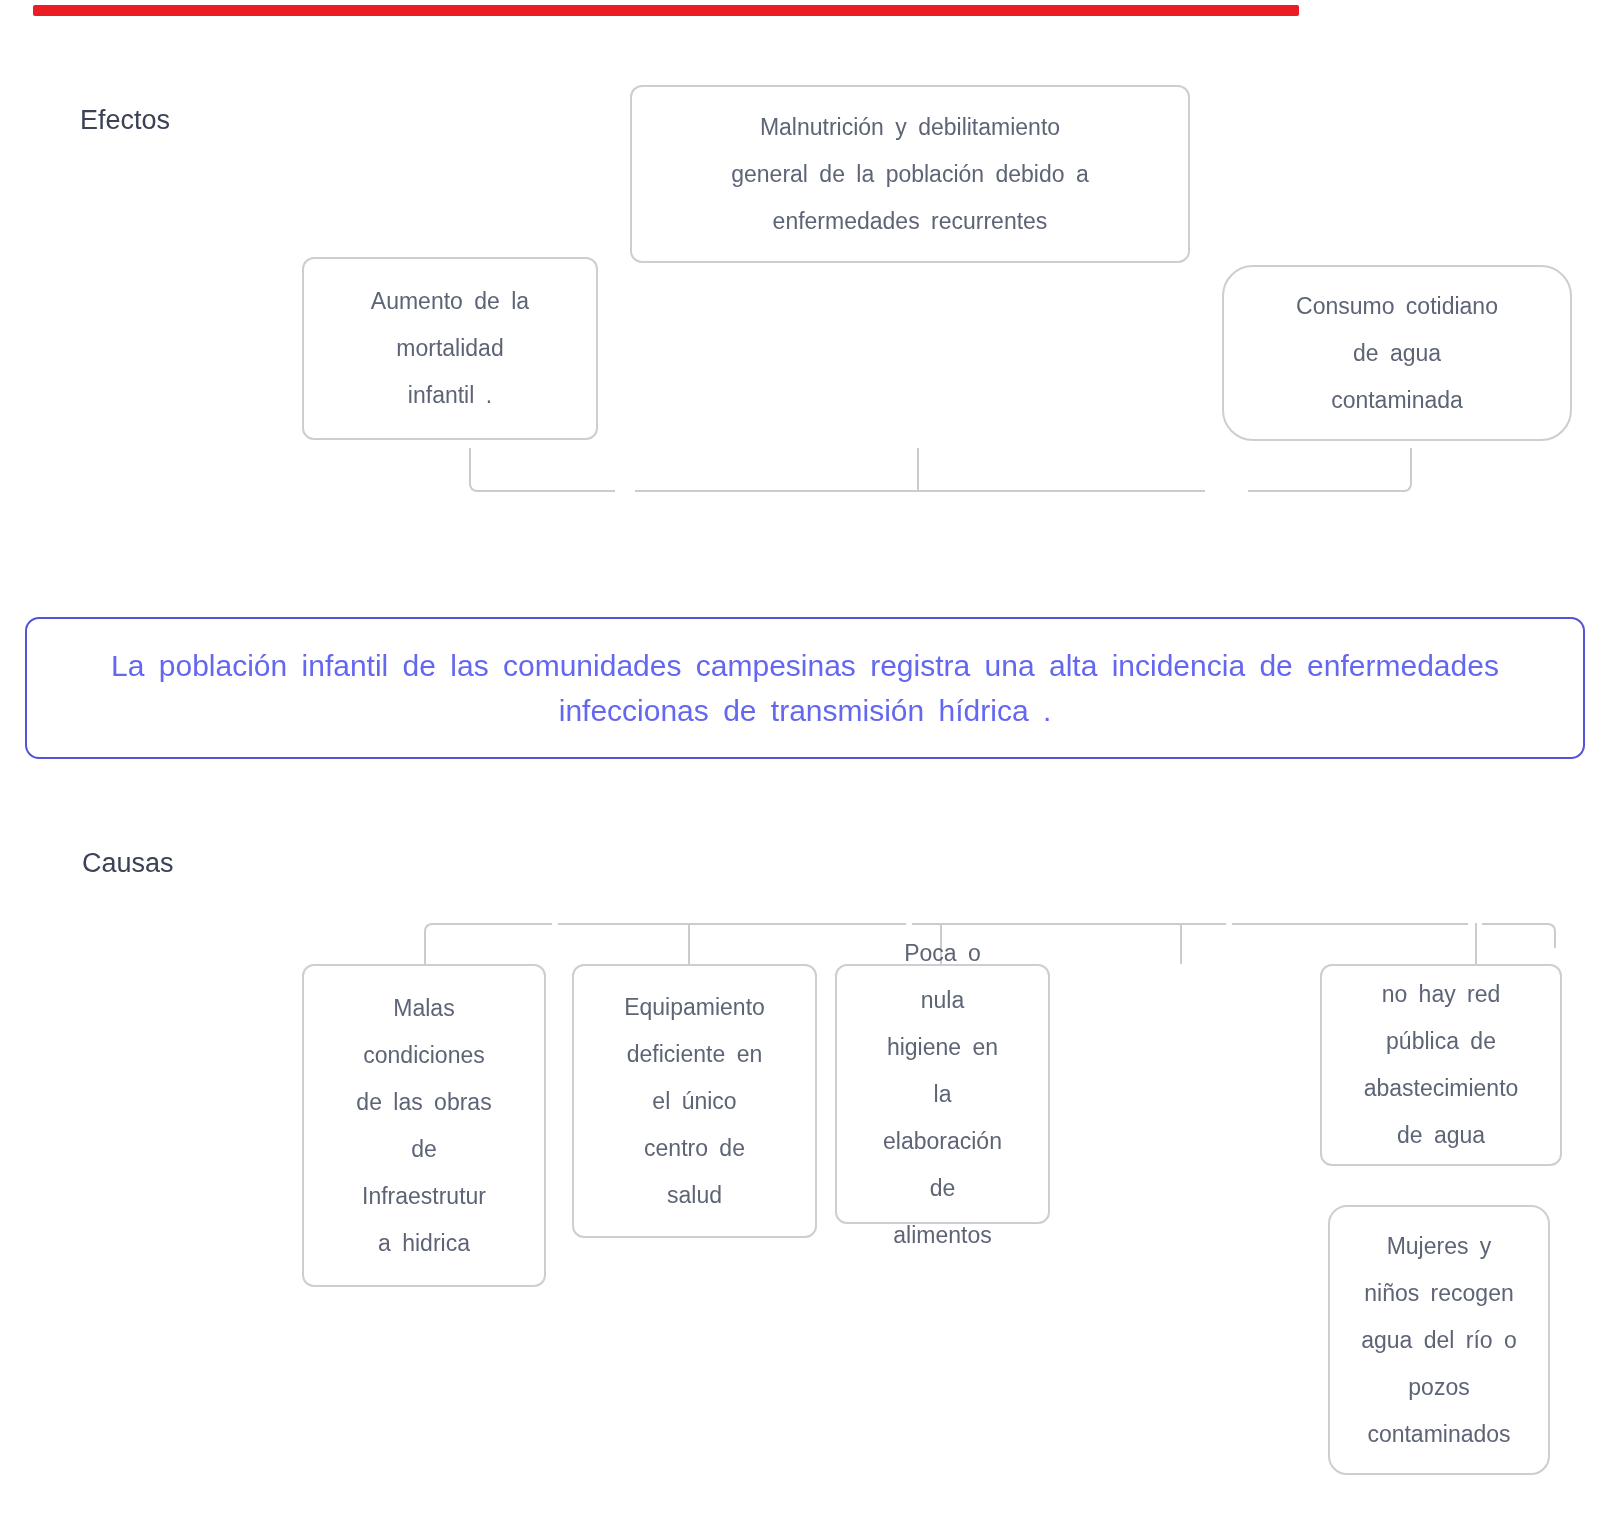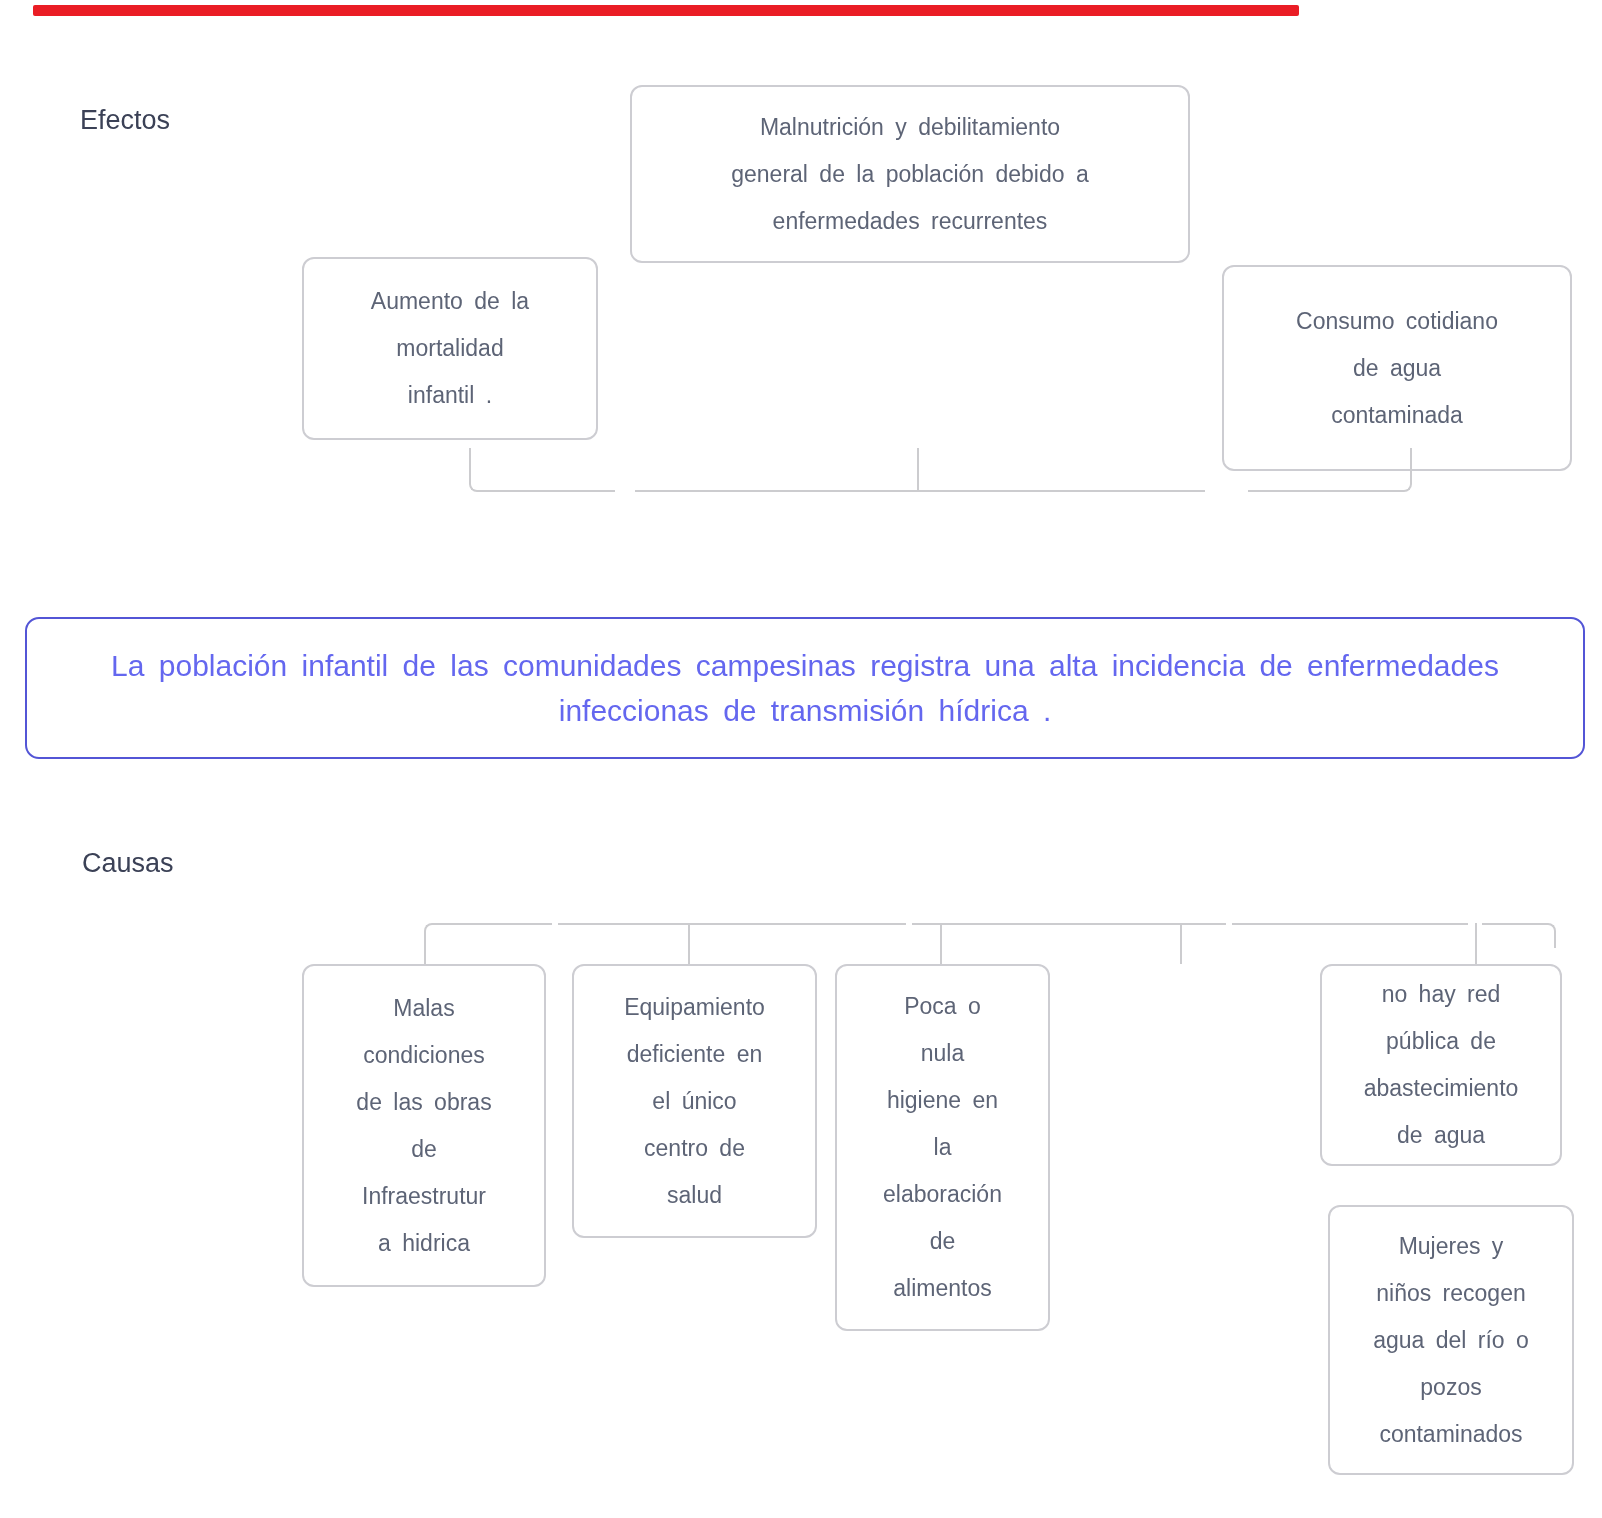--- a/index.html
+++ b/index.html
@@ -54,21 +54,21 @@
 enfermedades recurrentes</div>
   </div>
 
   <div class="node" style="left:302px;top:257px;width:296px;height:183px;">
     <div class="txt">Aumento de la
 mortalidad
 infantil .</div>
   </div>
 
 
-  <div class="node" style="left:1222px;top:265px;width:350px;height:206px;">
+  <div class="node" style="left:1222px;top:265px;width:350px;height:176px;border-radius:31px;">
     <div class="txt">Consumo cotidiano
 de agua
 contaminada</div>
   </div>
 
   <div class="conn bracket-bl" style="left:469px;top:448px;width:146px;height:44px;"></div>
   <div class="conn vline" style="left:917px;top:448px;height:42px;"></div>
   <div class="conn hline" style="left:635px;top:490px;width:570px;"></div>
   <div class="conn bracket-br" style="left:1248px;top:448px;width:164px;height:44px;"></div>
 
@@ -99,39 +99,39 @@
   </div>
 
   <div class="node" style="left:572px;top:964px;width:245px;height:274px;">
     <div class="txt">Equipamiento
 deficiente en
 el único
 centro de
 salud</div>
   </div>
 
-  <div class="node" style="left:835px;top:964px;width:215px;height:367px;">
+  <div class="node" style="left:835px;top:964px;width:215px;height:260px;">
     <div class="txt">Poca o
 nula
 higiene en
 la
 elaboración
 de
 alimentos</div>
   </div>
 
 
   <div class="node" style="left:1320px;top:964px;width:242px;height:202px;align-items:center;">
     <div class="txt">no hay red
 pública de
 abastecimiento
 de agua</div>
   </div>
 
-  <div class="node" style="left:1328px;top:1205px;width:246px;height:270px;">
+  <div class="node" style="left:1328px;top:1205px;width:222px;height:270px;border-radius:19px;">
     <div class="txt">Mujeres y
 niños recogen
 agua del río o
 pozos
 contaminados</div>
   </div>
 
 </div>
 
 </body></html>

